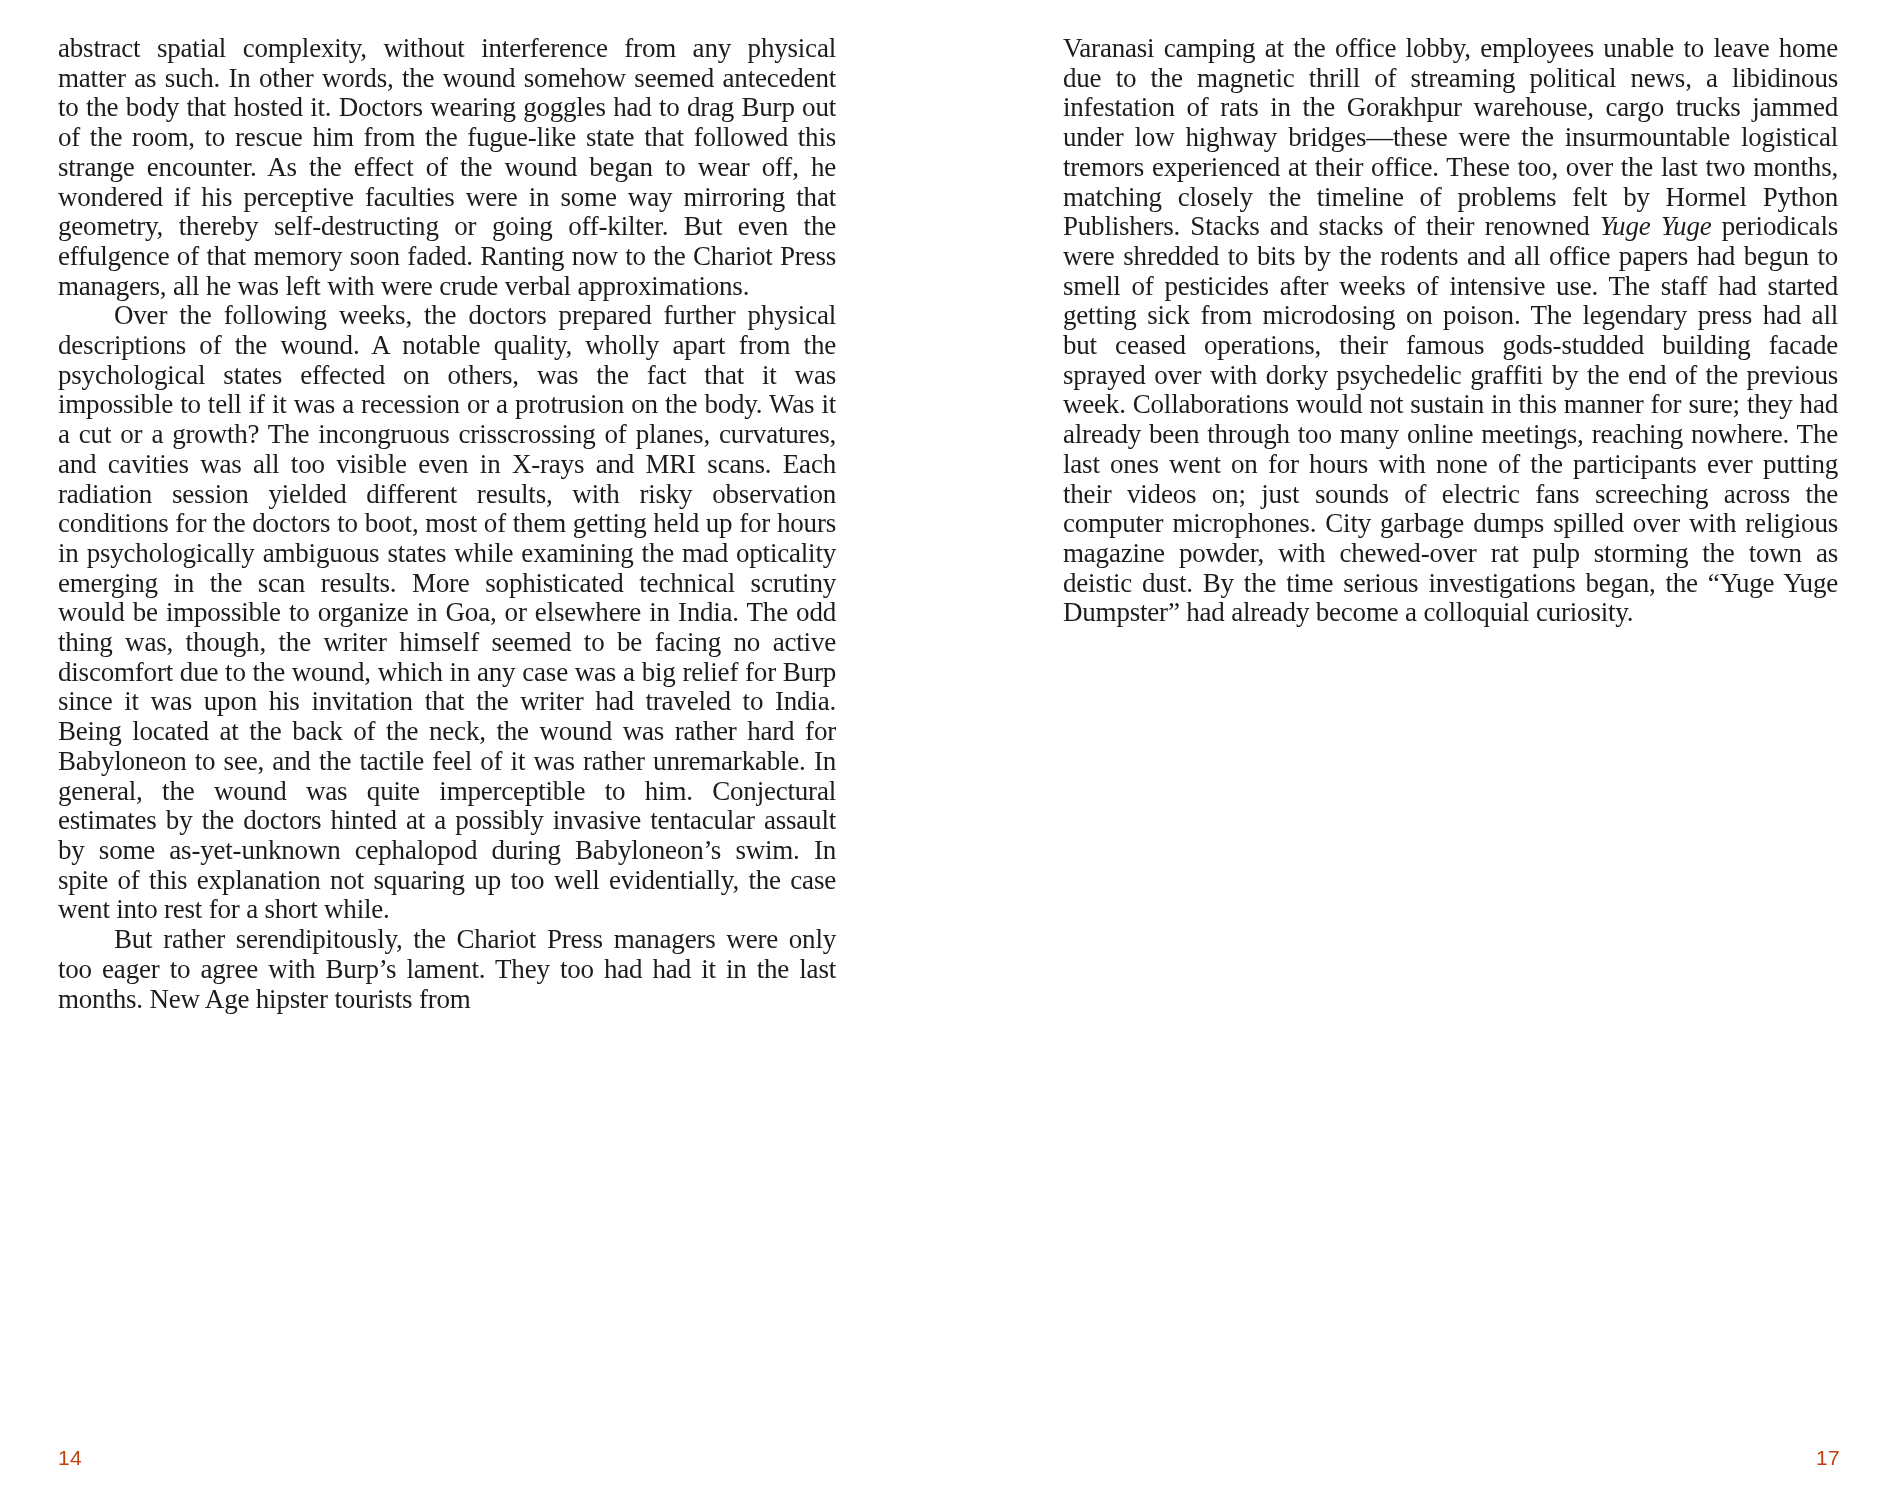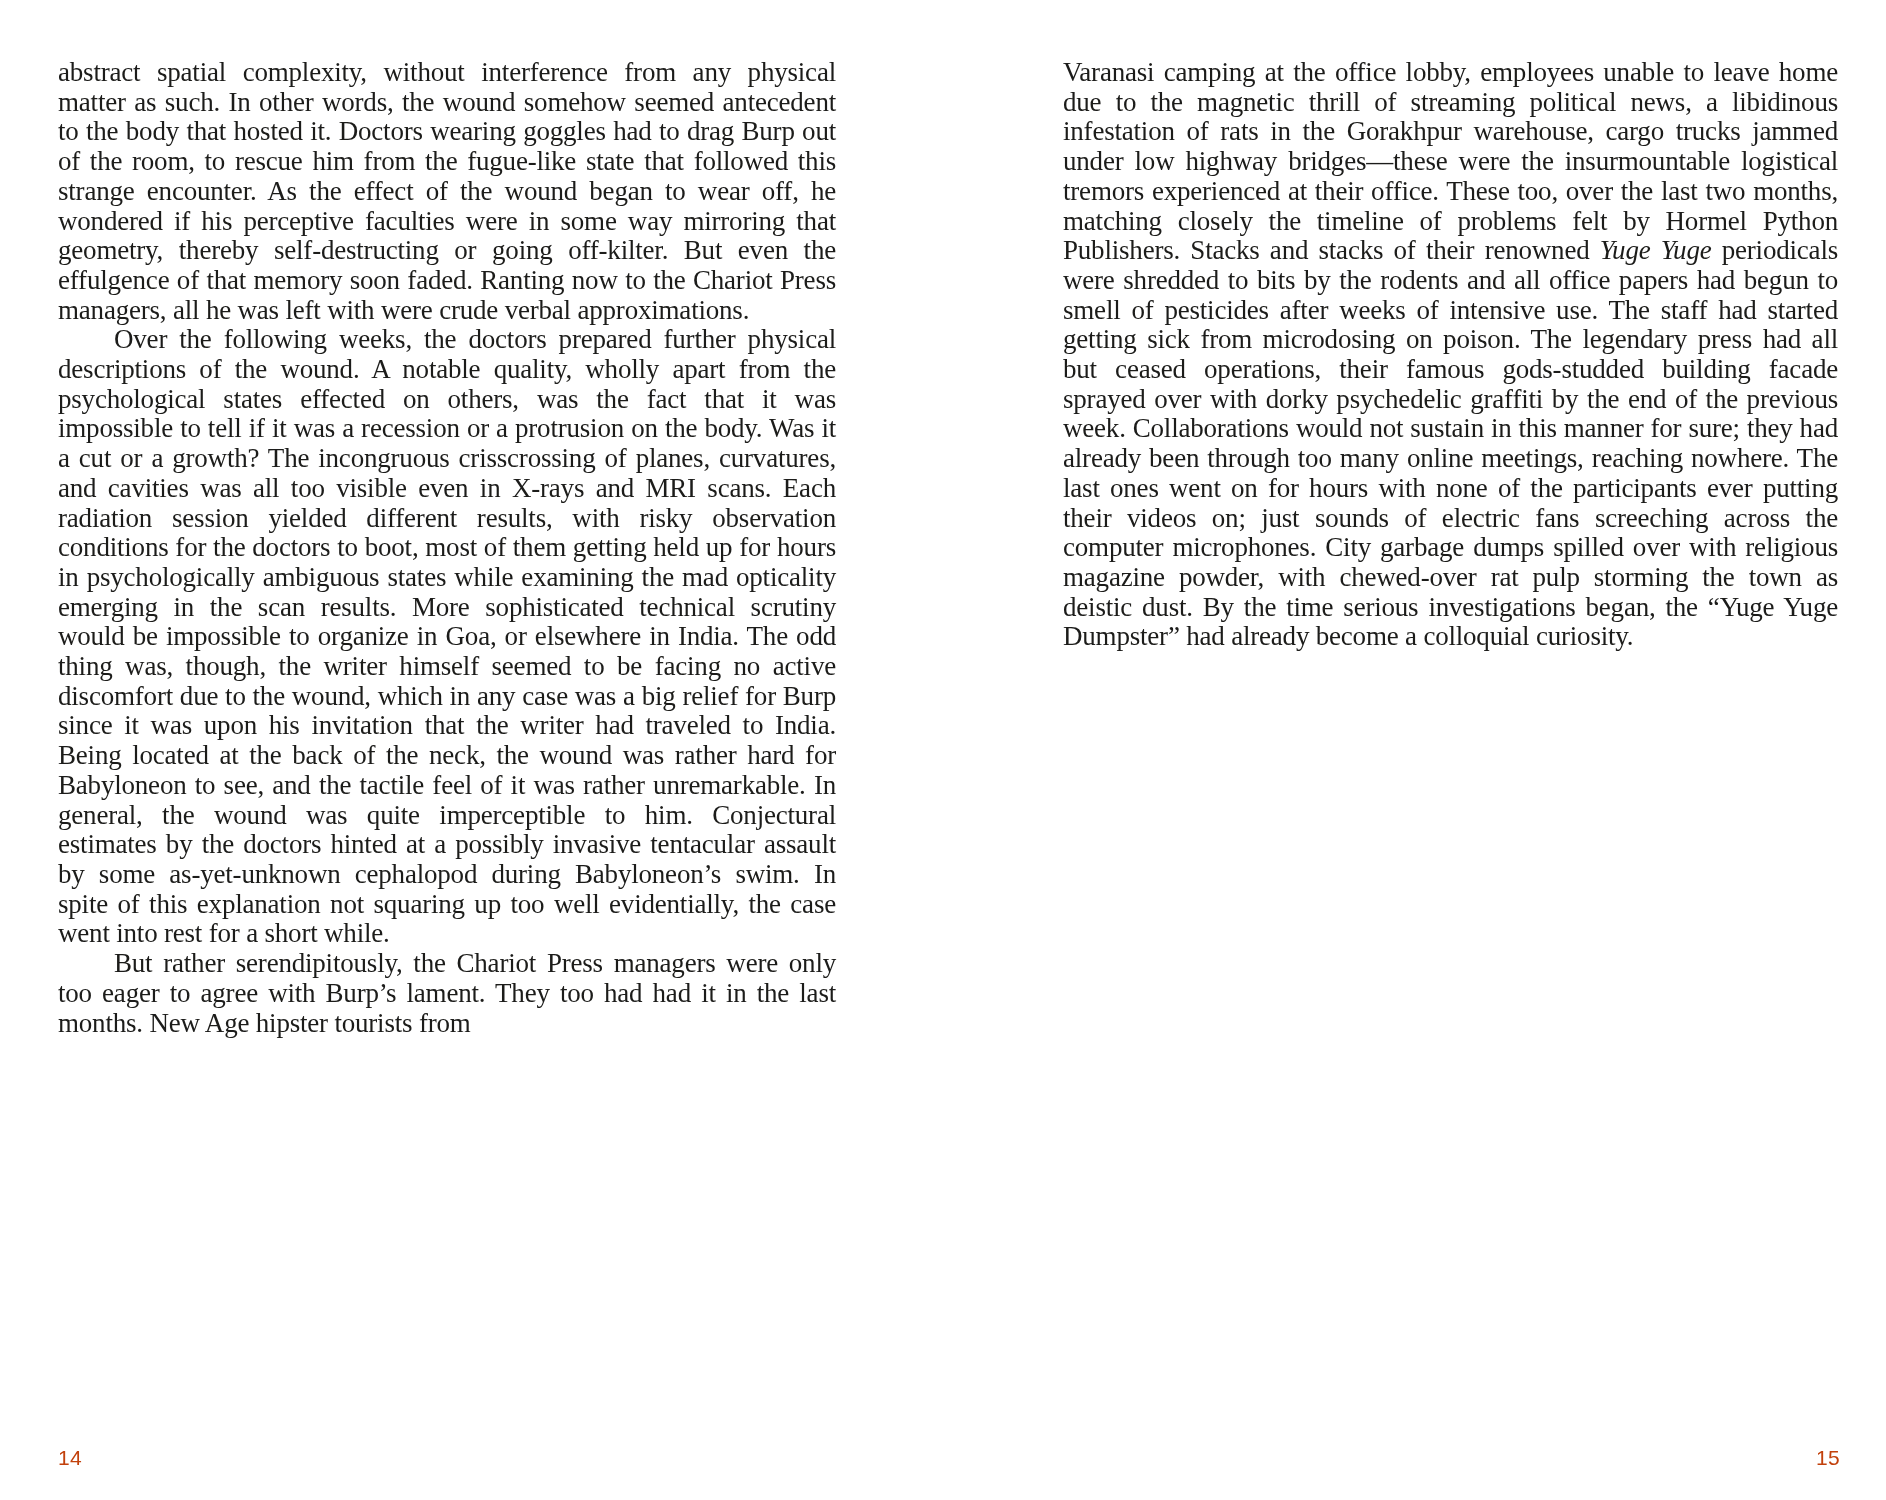--- a/index.html
+++ b/index.html
@@ -18,21 +18,20 @@
   }
   .column {
     position: absolute;
     top: 34px;
     font-size: 27px;
     line-height: 29.7px;
     letter-spacing: -0.2px;
     text-align: justify;
     text-align-last: left;
     hyphens: none;
-    margin-top: 24px;
   }
   .col-left  { left: 58px;  width: 778px; }
   .col-right { left: 1063px; width: 775px; }
   .body-para { margin: 0; padding: 0; }
   .body-para.indent { text-indent: 56px; }
   .italic { font-style: italic; }
   .footer-item {
     position: absolute;
     top: 1446px;
     font-family: "Liberation Sans", sans-serif;
@@ -58,15 +57,15 @@
     </div>
 
   <div class="column col-right">
       <p class="body-para"><span>Varanasi camping at the office lobby, employees unable to leave home due to the magnetic thrill of streaming political news, a libidinous infestation of rats in the Gorakhpur warehouse, cargo trucks jammed under low highway bridges—these were the insurmountable logistical tremors experienced at their office. These too, over the last two months, matching closely the timeline of problems felt by Hormel Python Publishers. Stacks and stacks of their renowned </span><span class="italic">Yuge Yuge</span><span> periodicals were shredded to bits by the rodents and all office papers had begun to smell of pesticides after weeks of intensive use. The staff had started getting sick from microdosing on poison. The legendary press had all but ceased operations, their famous gods-studded building facade sprayed over with dorky psychedelic graffiti by the end of the previous week. Collaborations would not sustain in this manner for sure; they had already been through too many online meetings, reaching nowhere. The last ones went on for hours with none of the participants ever putting their videos on; just sounds of electric fans screeching across the computer microphones. City garbage dumps spilled over with religious magazine powder, with chewed-over rat pulp storming the town as deistic dust. By the time serious investigations began, the “Yuge Yuge Dumpster” had already become a colloquial curiosity.</span></p>
     </div>
 
   <div class="footer-item pn-left">14</div>
 
 
 
-  <div class="footer-item pn-right">15</div>
+  <div class="footer-item pn-right">17</div>
 
 </div>
 
 </body></html>

